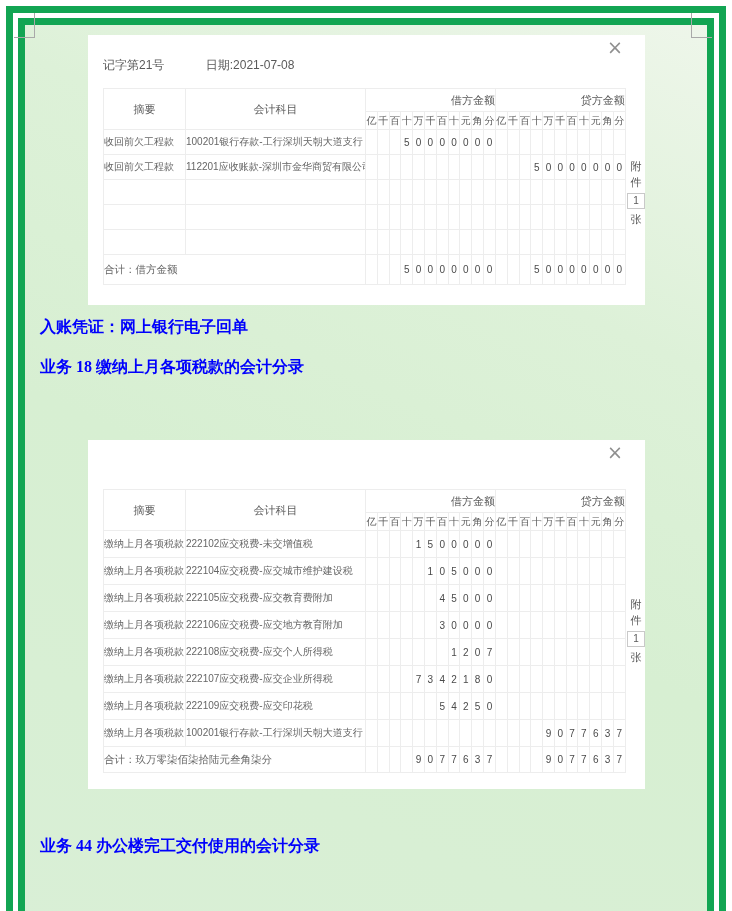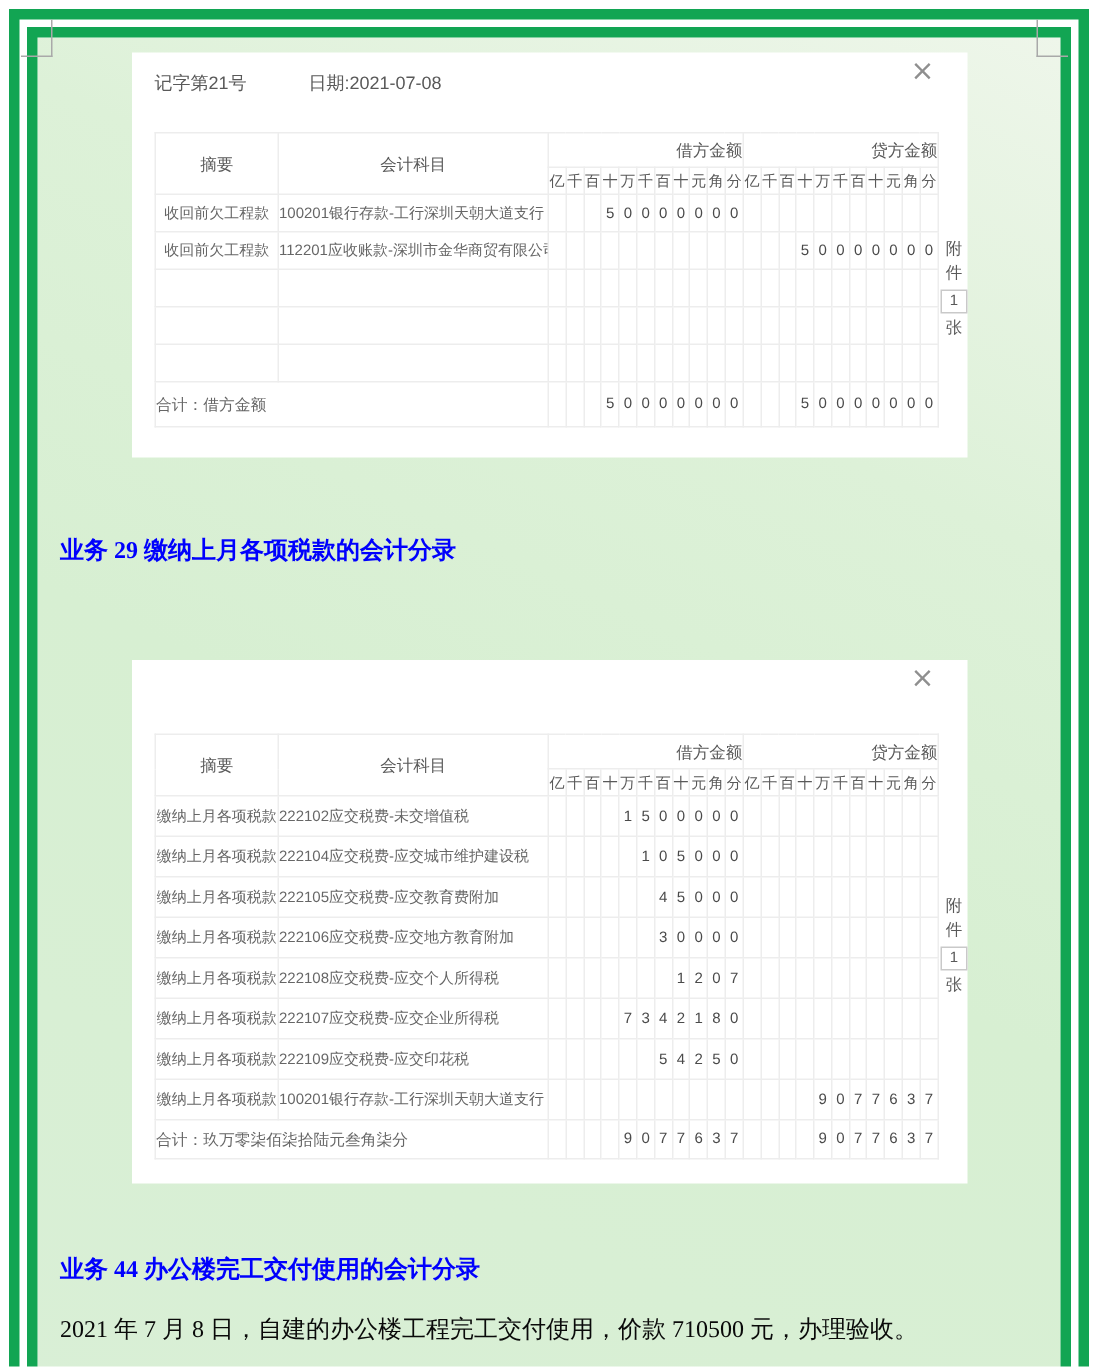--- a/index.html
+++ b/index.html
@@ -15,42 +15,42 @@
 
   
   .crop{position:absolute;z-index:2;width:20px;height:24px;}
   .crop.tl{left:14px;top:13px;border-right:1px solid #a9a9a9;border-bottom:1px solid #a9a9a9;}
   .crop.tr{left:691px;top:13px;border-left:1px solid #a9a9a9;border-bottom:1px solid #a9a9a9;}
 
   
   .card{position:absolute;left:88px;width:557px;background:#fff;z-index:3;}
   .card-1{top:35px;height:270px;}
   .card-2{top:440px;height:349px;}
-  .vheader{position:absolute;left:15px;top:12px;height:18px;font-size:12px;color:#595959;}
+  .vheader{position:absolute;left:15px;top:22px;height:18px;font-size:12px;color:#595959;}
   .vtitle{display:inline-block;}
   .vdate{display:inline-block;margin-left:38px;}
   .close{position:absolute;right:22px;top:3px;font-size:19px;line-height:19px;color:#8f8f8f;
     font-weight:400;cursor:pointer;font-family:"DejaVu Sans",sans-serif;}
 
   .tablewrap{position:absolute;left:15px;}
   .card-1 .tablewrap{top:53px;}
   .card-2 .tablewrap{top:49px;}
 
   table.vt{border-collapse:collapse;table-layout:fixed;width:522px;background:#fff;}
   table.vt th,table.vt td{border:1px solid #ededed;padding:0;overflow:hidden;box-sizing:border-box;}
   table.vt thead tr.h1{height:23px;}
   table.vt thead tr.h2{height:18px;}
   table.t1 tbody tr{height:25px;}
   table.t1 tr.total{height:30px;}
   table.t2 tbody tr{height:27px;}
   table.t2 tr.total{height:26px;}
   .hh{font-weight:normal;font-size:11px;color:#595959;text-align:center;}
   .amt-h{font-weight:normal;font-size:11px;color:#595959;text-align:right;}
   .unit{font-weight:normal;font-size:10px;color:#595959;text-align:center;}
-  .sum-cell{font-size:10px;color:#666;text-align:center;white-space:nowrap;margin-left:20px;}
+  .sum-cell{font-size:10px;color:#666;white-space:nowrap;margin-left:20px;}
   .acc-cell{font-size:10px;color:#666;text-align:left;padding-left:6px;white-space:nowrap;}
   .dcol{font-size:10px;color:#4a4a4a;text-align:center;}
   .sec{border-left:1px solid #e0e0e0 !important;}
   .bsep{border-left:1px solid #c5e2f1 !important;}
   .rsep{border-left:1px solid #f2cfc9 !important;}
   .total-label{font-size:10.5px;color:#666;text-align:left;padding-left:14px;white-space:nowrap;}
 
   .attach{position:absolute;left:539px;width:18px;text-align:center;font-size:11px;
     color:#595959;line-height:16px;z-index:4;}
   .card-1 .attach{top:123px;}
@@ -306,21 +306,24 @@
     </tbody>
         </table>
       </div>
     <div class="attach">
       <span class="alabel">附件</span>
       <span class="count">1</span>
       <span class="aunit">张</span>
     </div>
   </div>
 
-  <div class="docline l-h22 blue">业务 29 缴纳上月各项税款的会计分录</div>
+  <div class="docline l-p1">
+    <span class="blue">入账凭证：</span><span class="blue">网上银行电子回单</span>
+  </div>
+  <div class="docline l-h22 blue">业务 18 缴纳上月各项税款的会计分录</div>
 
   <div class="card card-2">
     <span class="close">×</span>
     <div class="tablewrap">
         <table class="vt t2">
     <colgroup>
             <col style="width:82px">
             <col style="width:180px">
             <col style="width:11.8px">
             <col style="width:11.8px">
@@ -615,14 +618,13 @@
         </table>
       </div>
     <div class="attach">
       <span class="alabel">附件</span>
       <span class="count">1</span>
       <span class="aunit">张</span>
     </div>
   </div>
 
   <div class="docline l-h23 blue">业务 44 办公楼完工交付使用的会计分录</div>
-  <div class="docline l-p6 black">2021 年 7 月 8 日，自建的办公楼工程完工交付使用，价款 710500 元，办理验收。</div>
 </div>
 
 </body></html>

